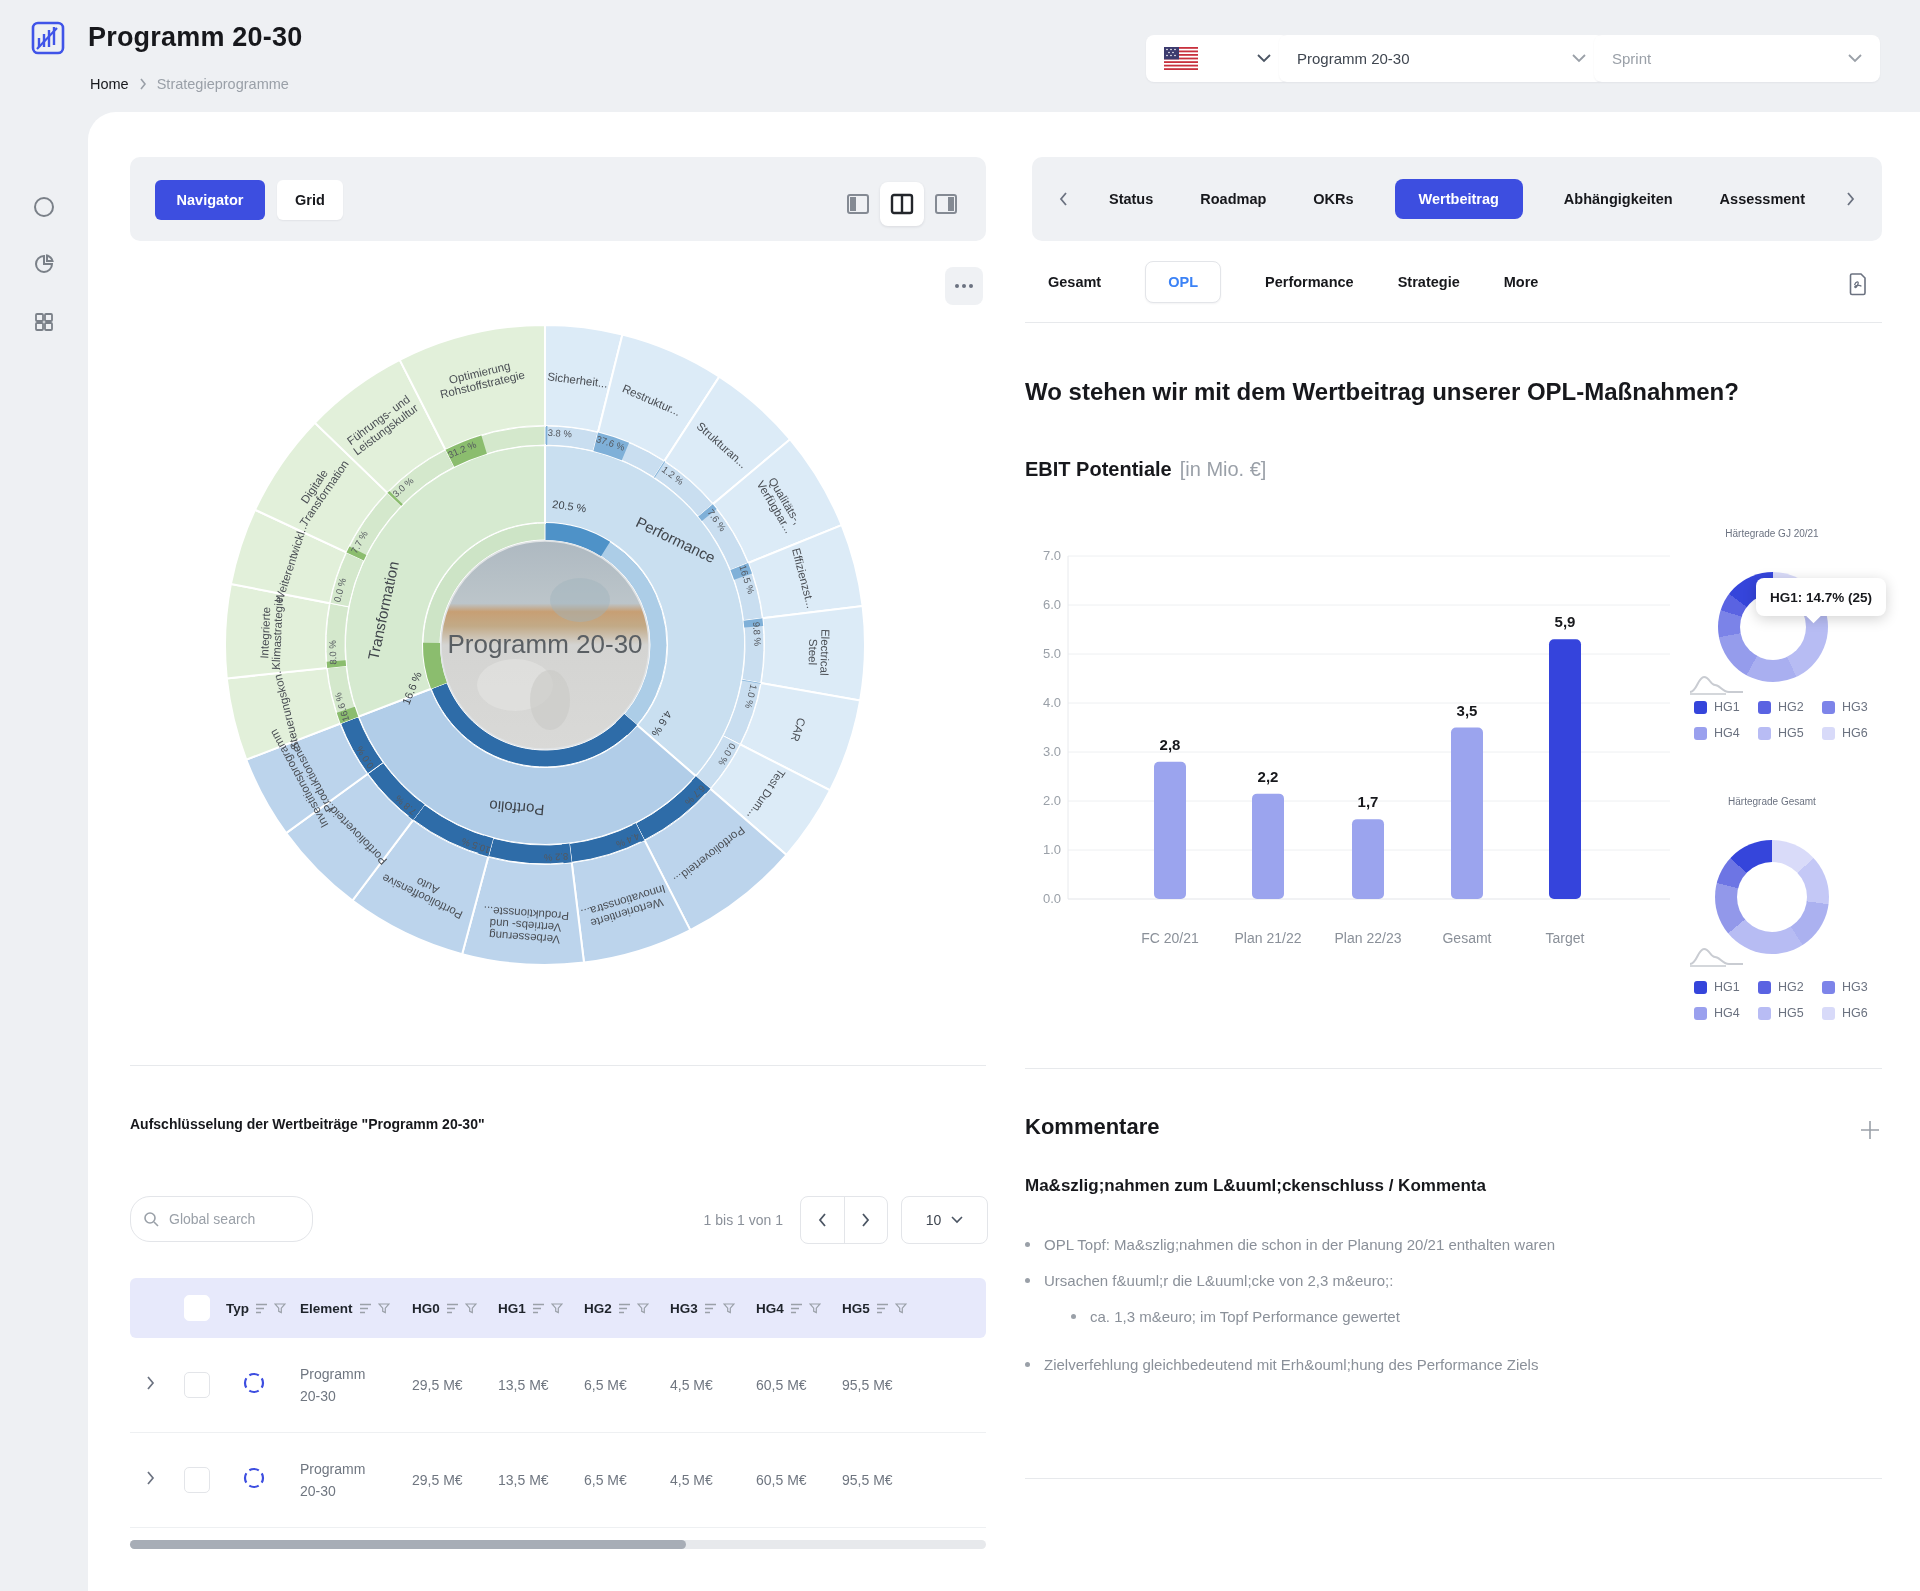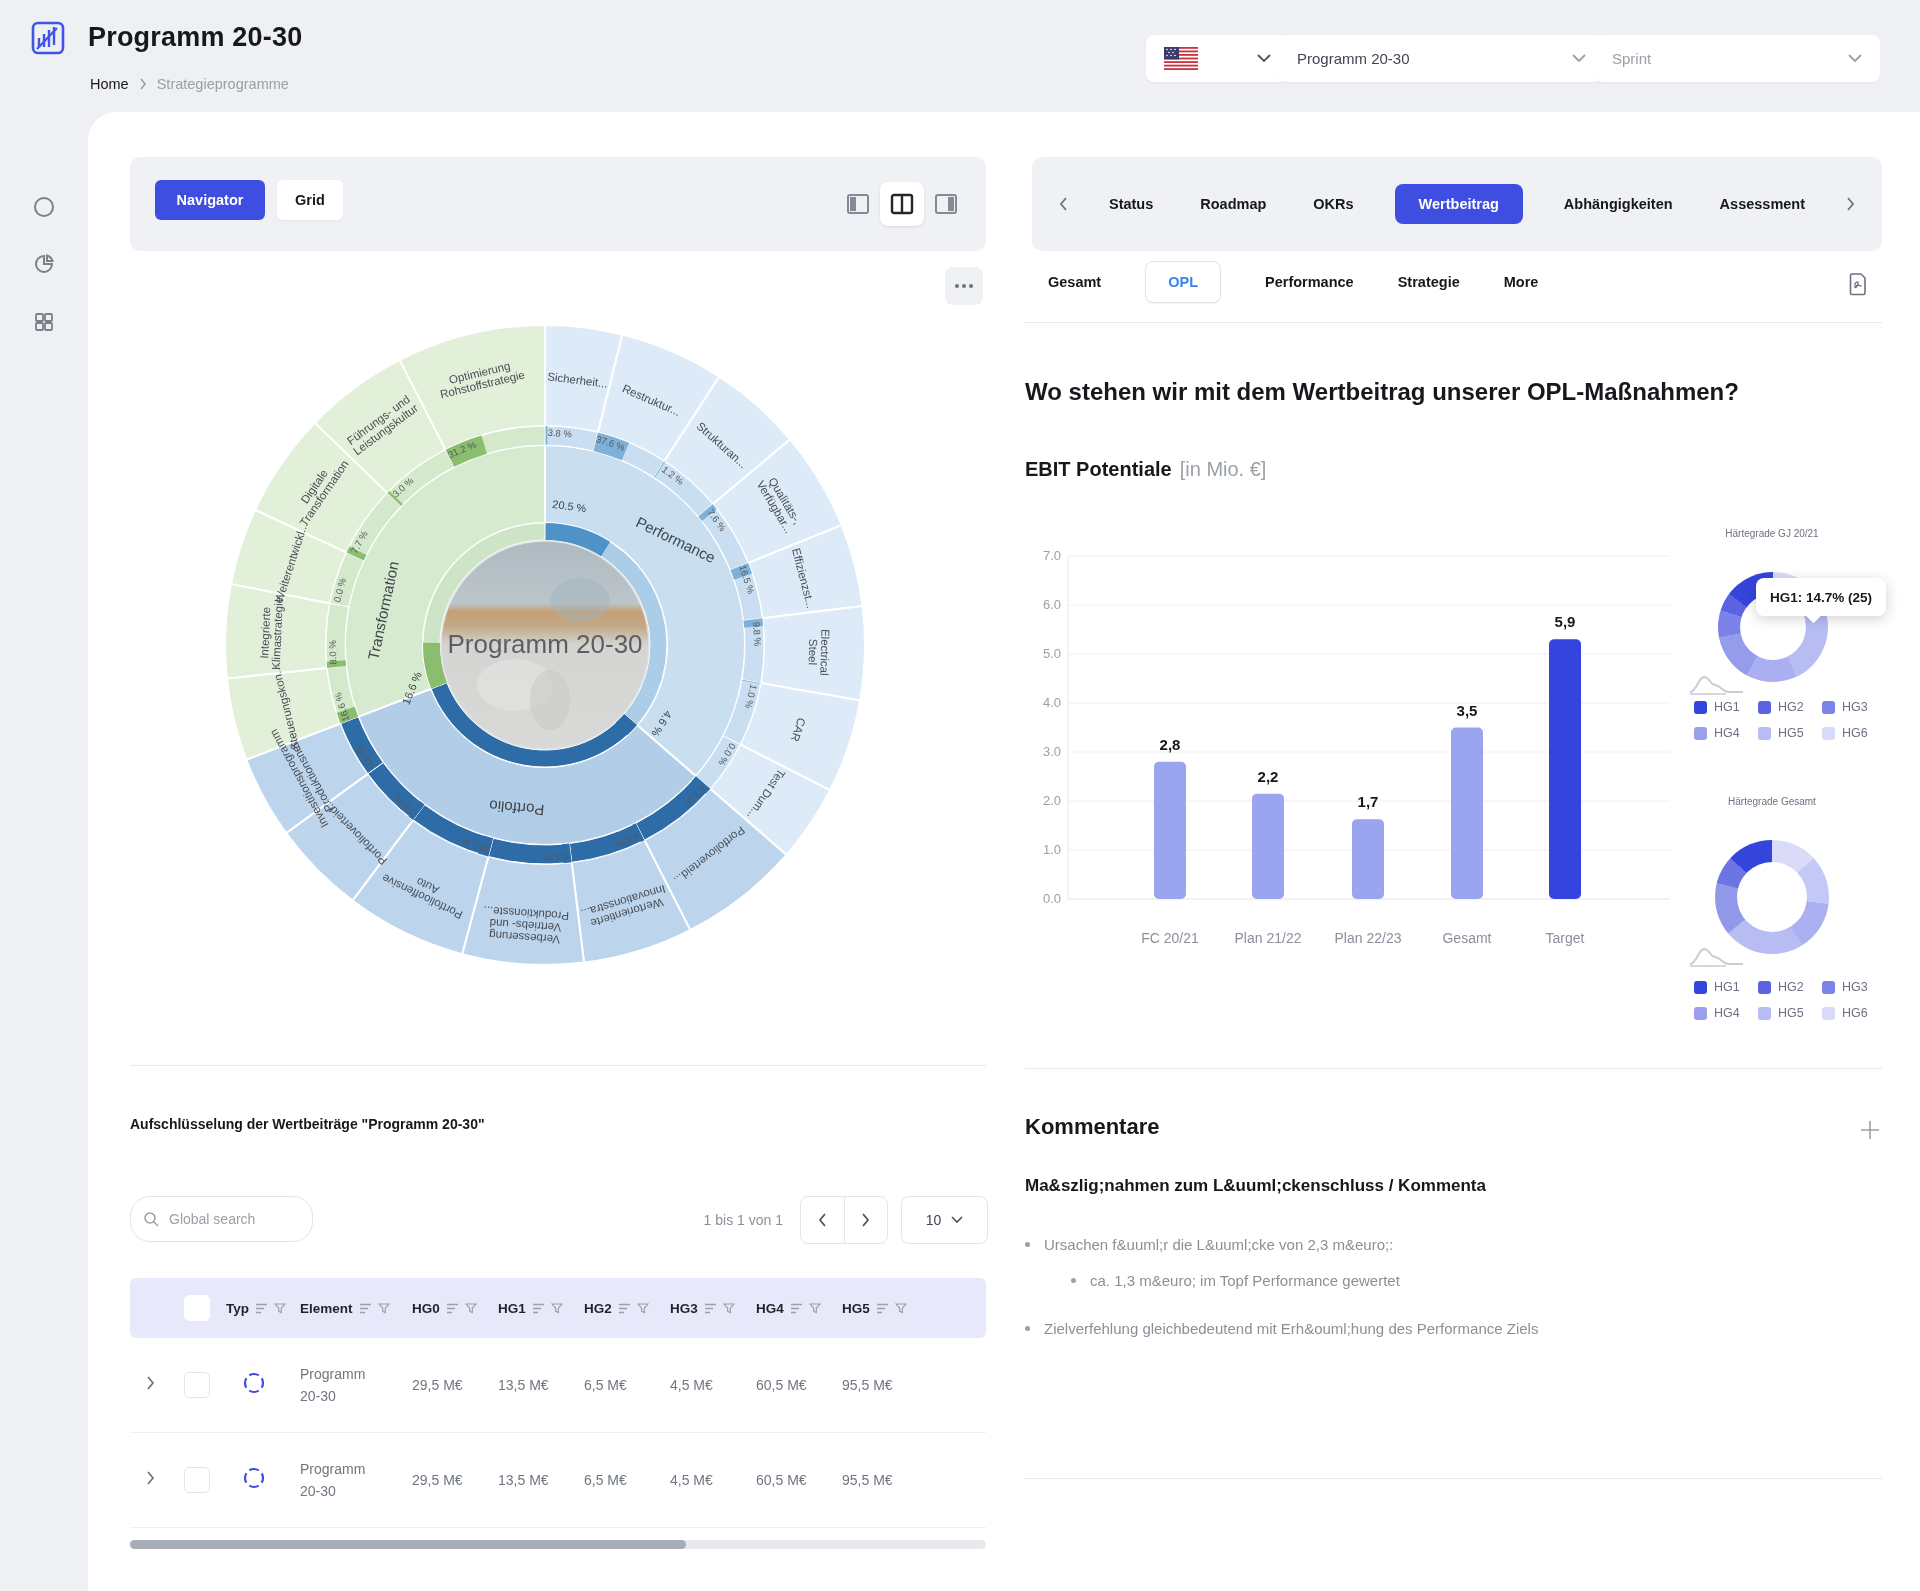--- a/index.html
+++ b/index.html
@@ -15,21 +15,21 @@
   .dd-flag{left:1146px;top:35px;width:107px;}
   .dd-prog{left:1279px;top:35px;width:289px;}
   .dd-sprint{left:1594px;top:35px;width:250px;}
   .dd span{font-size:15px;color:#3f4650;}
   .dd-sprint span{color:#9aa0a8;}
   
   .rail-icon{left:32px;width:24px;height:24px;}
   
   .card{left:88px;top:112px;width:1832px;height:1479px;background:#fff;border-radius:28px 0 0 0;}
   
-  .bar{background:#eff1f4;border-radius:10px;height:94px;}
+  .bar{background:#eff1f4;border-radius:10px;height:84px;}
   .lbar{left:130px;top:157px;width:856px;display:flex;align-items:center;padding:0;}
   .btn{border-radius:6px;font-size:14.5px;font-weight:700;display:flex;align-items:center;justify-content:center;cursor:pointer;}
   .btn-navigator{left:155px;top:180px;width:110px;height:40px;background:#3d4ee0;color:#fff;}
   .btn-grid{left:277px;top:180px;width:66px;height:40px;background:#fff;color:#17181c;box-shadow:0 1px 2px rgba(16,24,40,.06);}
   .layout-btn{top:182px;width:44px;height:44px;border-radius:8px;display:flex;align-items:center;justify-content:center;}
   .layout-active{background:#fff;box-shadow:0 1px 3px rgba(16,24,40,.10);}
   .more-btn{left:945px;top:267px;width:38px;height:38px;border-radius:8px;background:#eff1f4;
             display:flex;align-items:center;justify-content:center;gap:3px;}
   .more-btn i{width:4px;height:4px;border-radius:50%;background:#6b7280;display:block;}
   .divider{height:1px;background:#e7e9ec;}
@@ -603,20 +603,24 @@
 <div class="abs divider" style="left:1025px;top:1068px;width:857px"></div>
 
 <div class="abs kom-h">Kommentare</div>
 <svg class="abs" style="left:1858px;top:1118px" width="24" height="24" viewBox="0 0 24 24">
     <path d="M12 3 V21 M3 12 H21" stroke="#9aa0a8" stroke-width="1.6"></path>
   </svg>
 <div class="abs kom-sub">Ma&amp;szlig;nahmen zum L&amp;uuml;ckenschluss / Kommenta</div>
 <div id="bullets" class="abs bullets">
     <div class="b-item">
       <div class="dot"></div>
+      <div>OPL Topf: Ma&amp;szlig;nahmen die schon in der Planung 20/21 enthalten waren</div>
+    </div>
+    <div class="b-item">
+      <div class="dot"></div>
       <div>Ursachen f&amp;uuml;r die L&amp;uuml;cke von 2,3 m&amp;euro;:</div>
     </div>
     <div class="b-item lvl2" style="margin-top: 8px;">
       <div class="dot"></div>
       <div>ca. 1,3 m&amp;euro; im Topf Performance gewertet</div>
     </div>
     <div class="b-item" style="margin-top: 22px;">
       <div class="dot"></div>
       <div>Zielverfehlung gleichbedeutend mit Erh&amp;ouml;hung des Performance Ziels</div>
     </div>

